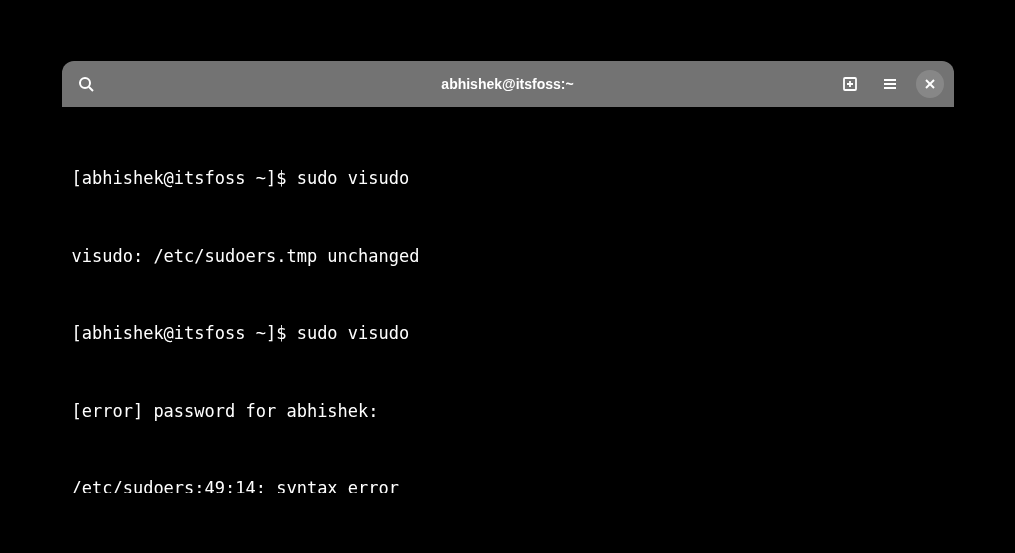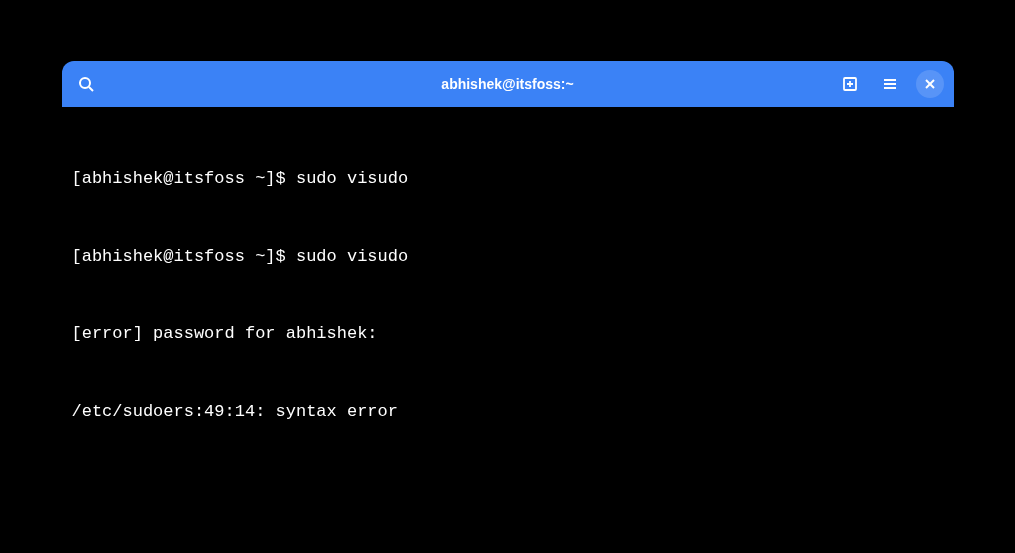--- a/index.html
+++ b/index.html
@@ -18,21 +18,21 @@
     }
     .terminal-window {
       width: 892px;
       height: 432px;
       background: #000000;
       border-radius: 12px;
       overflow: hidden;
       box-shadow: 0 0 20px rgba(0,0,0,0.5);
     }
     .titlebar {
-      background: #3b82f6;
+      background: #737373;
       height: 46px;
       display: flex;
       align-items: center;
       padding: 0 10px;
       position: relative;
     }
     .titlebar-left {
       display: flex;
       align-items: center;
       gap: 8px;
@@ -68,21 +68,20 @@
       padding: 8px 10px;
       font-family: "Menlo", "Consolas", "DejaVu Sans Mono", monospace;
       font-size: 17px;
       line-height: 1.52;
       color: #ffffff;
       white-space: pre;
       font-weight: 500;
     }
     .terminal-line {
       min-height: 1.52em;
-      font-family: Liberation Mono, monospace;
     }
   </style>
 </head>
 <body>
 
 <div class="terminal-window">
   <div class="titlebar">
     <div class="titlebar-left">
       <div class="icon-btn">
         <svg width="16" height="16" viewBox="0 0 16 16" fill="none" stroke="currentColor" stroke-width="2">
@@ -110,20 +109,21 @@
       <div class="icon-btn close-btn">
         <svg width="14" height="14" viewBox="0 0 14 14" fill="none" stroke="currentColor" stroke-width="2">
           <line x1="3" y1="3" x2="11" y2="11"></line>
           <line x1="11" y1="3" x2="3" y2="11"></line>
         </svg>
       </div>
     </div>
   </div>
   <div class="terminal-body">
     <div class="terminal-line">[abhishek@itsfoss ~]$ sudo visudo</div>
+    <div class="terminal-line">visudo: /etc/sudoers.tmp unchanged</div>
     <div class="terminal-line">[abhishek@itsfoss ~]$ sudo visudo</div>
     <div class="terminal-line">[error] password for abhishek:</div>
     <div class="terminal-line">/etc/sudoers:49:14: syntax error</div>
     
     
     
     
     
     
     

